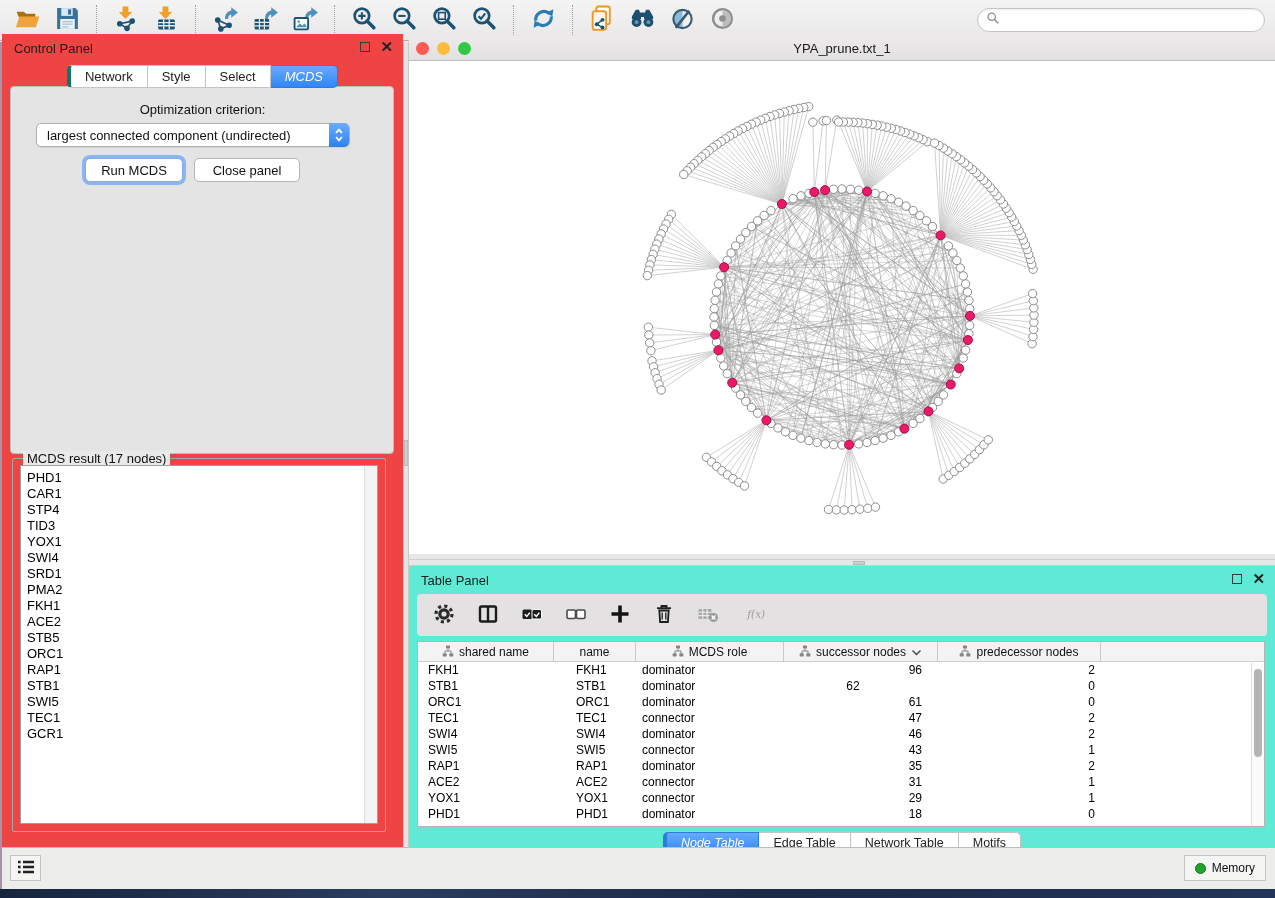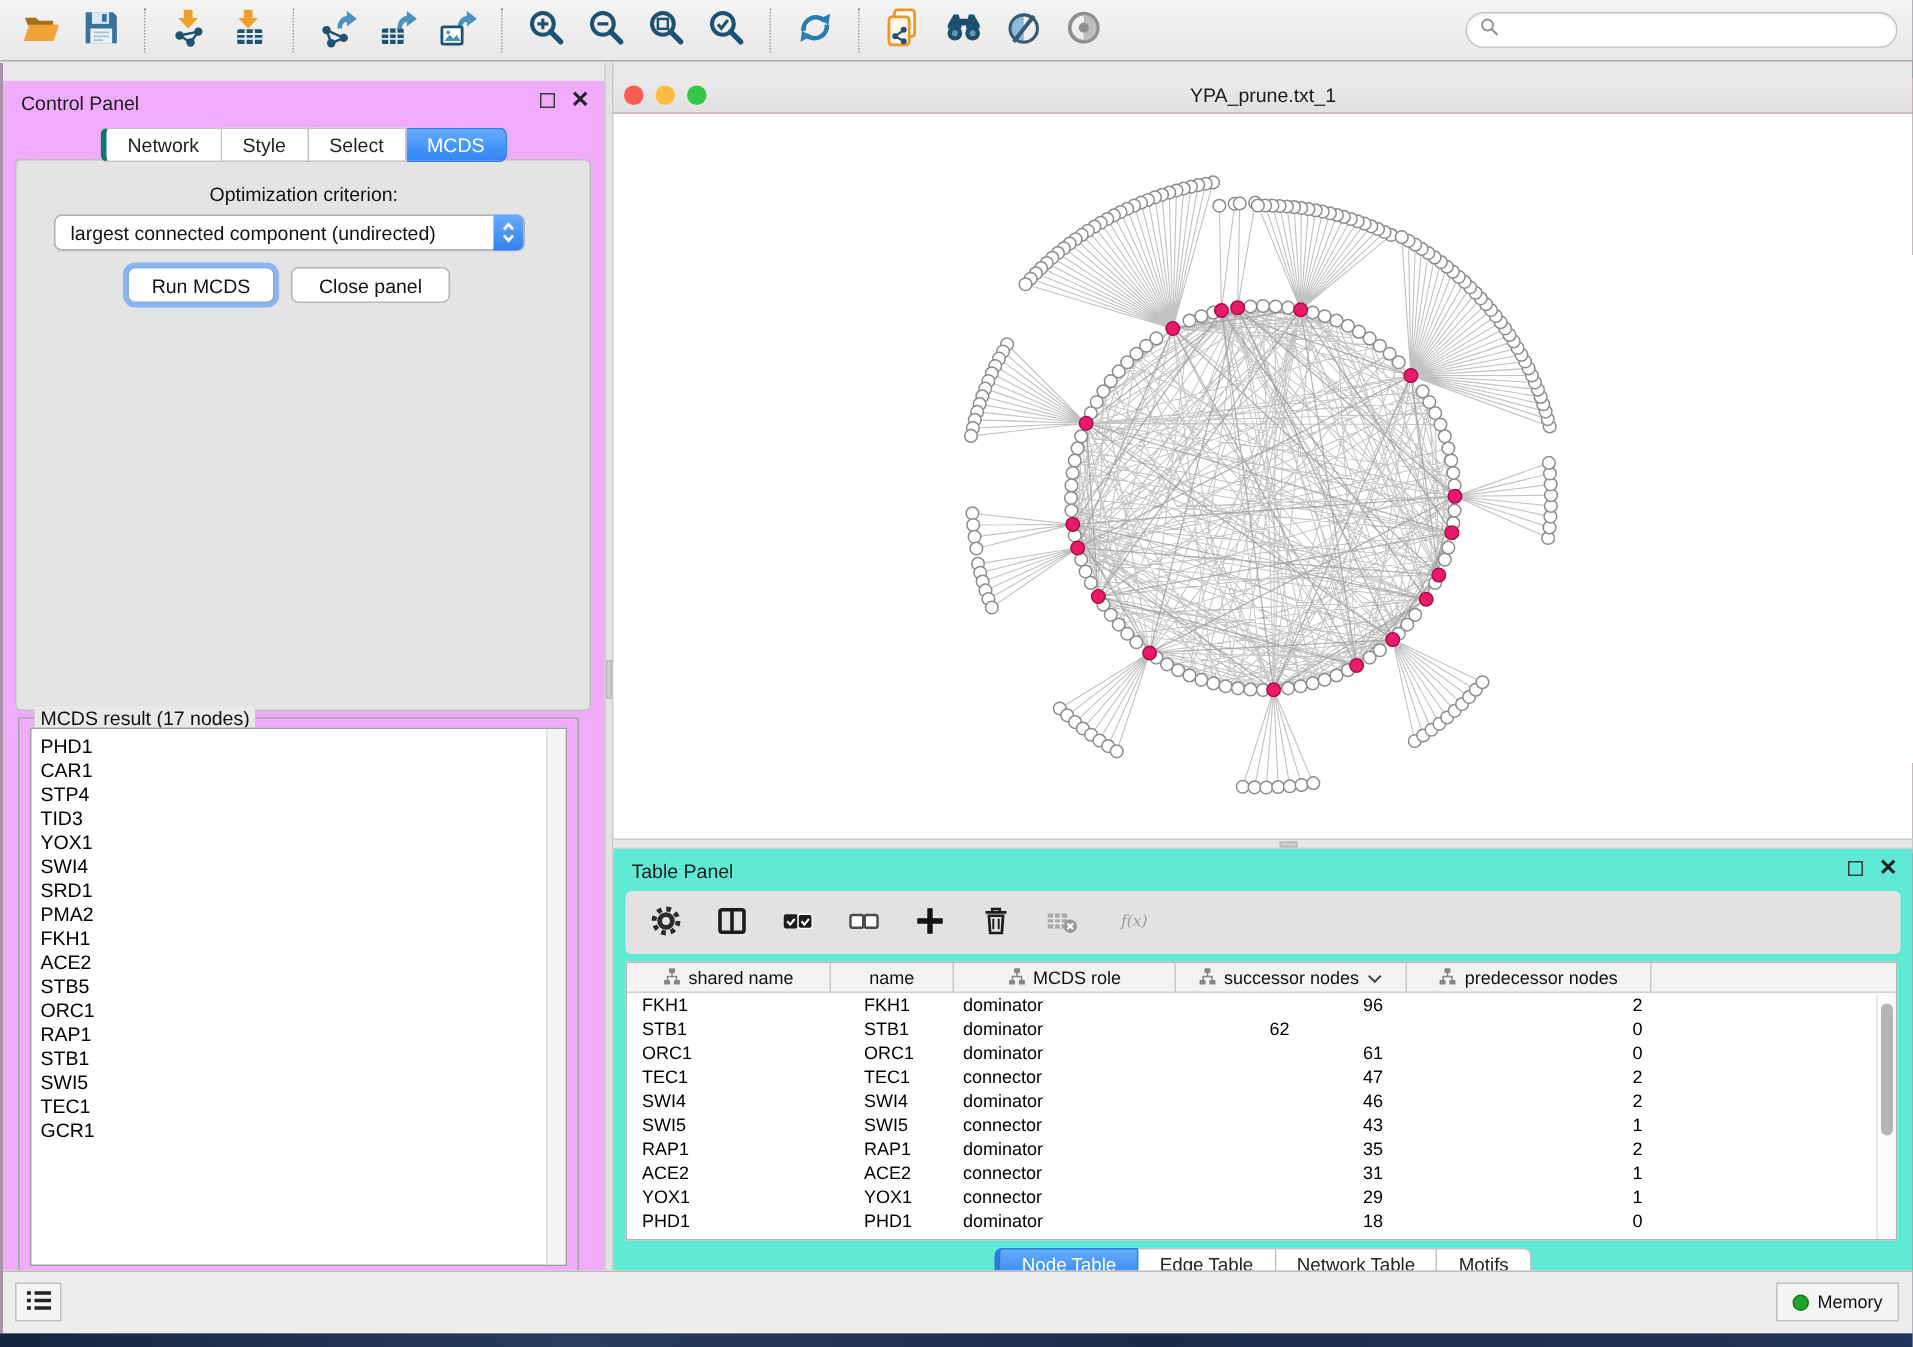--- a/index.html
+++ b/index.html
@@ -20,33 +20,33 @@
   .tbtn { width:34px; height:32px; border:none; background:transparent; display:flex;
       align-items:center; justify-content:center; cursor:default; }
   .tbtn svg { width:27px; height:27px; }
   #search-wrap { margin-left:auto; width:288px; height:24px; background:#fff;
       border:1px solid #c6c6c6; border-radius:12px; display:flex; align-items:center;
       padding:0 8px; box-shadow:inset 0 1px 2px rgba(0,0,0,.08); }
   #search-wrap svg { width:14px; height:14px; flex:none; }
   #search-input { border:none; outline:none; flex:1; font-size:12px; margin-left:5px; background:transparent; }
 
   
-  #control-panel { position:absolute; left:2px; top:54px; width:401px; bottom:42px;
-      background:#f0abfc; }
+  #control-panel { position:absolute; left:2px; top:34px; width:401px; bottom:42px;
+      background:#ef4444; }
   .panel-title { position:absolute; left:12px; top:7px; font-size:13px; color:#1c1c1c; }
   .panel-icons { position:absolute; right:10px; top:8px; display:flex; gap:10px; align-items:center; }
   .float-ic { width:10px; height:10px; border:1.6px solid #3a3a3a; display:inline-block; }
   .close-ic { font-size:15px; font-weight:bold; color:#222; line-height:10px; }
 
   #cp-tabs { position:absolute; left:0; right:0; top:31px; display:flex; justify-content:center; z-index:2; }
   .seg { height:23px; padding:0 14px; background:#fff; border:1px solid #c4c4c4; border-left:none;
       font-size:13px; color:#222; display:flex; align-items:center; }
   .seg:first-child { border-left:4px solid #0f766e; border-radius:5px 0 0 5px; }
   .seg:last-child { border-radius:0 5px 5px 0; }
-  .seg.sel { background:linear-gradient(#66abfb,#2f86f6); color:#fff; border-color:#2f7ae0; }
+  .seg.sel { background:linear-gradient(#66abfb,#2f86f6); color:#fff; border-color:#2f7ae0;font-style:italic; }
 
   #cp-content { position:absolute; left:8px; top:52px; width:384px; height:368px;
       background:#e4e4e4; border:1px solid #bdbdbd; border-radius:4px; }
   #criterion-label { position:absolute; left:0; right:0; top:68px; text-align:center; font-size:13px; color:#111; }
   #criterion-select { position:absolute; left:34px; top:89px; width:314px; height:24px; background:#fff;
       border:1px solid #b0b0b0; border-radius:5px; display:flex; align-items:center; font-size:13px;
       color:#111; padding-left:10px; box-shadow:0 1px 1px rgba(0,0,0,.08); }
   #criterion-stepper { margin-left:auto; width:20px; height:24px; border-radius:0 5px 5px 0;
       background:linear-gradient(#6aadfb,#3080ef); display:flex; align-items:center; justify-content:center; }
   .btn { position:absolute; top:124px; height:24px; background:#fff; border:1px solid #b4b4b4;
@@ -65,21 +65,21 @@
 
   
   #v-split { position:absolute; left:403px; top:42px; width:6px; bottom:42px; background:#e4e2e2;
       border-left:1px solid #c9c9c9; border-right:1px solid #c9c9c9; }
   #v-split .grip { position:absolute; top:398px; left:0; width:4px; height:26px; background:#d0cece; border:1px solid #bbb; }
   #h-split { position:absolute; left:409px; right:0; top:559px; height:7px; background:#e8e6e6;
       border-top:1px solid #cfcfcf; border-bottom:1px solid #cfcfcf; }
   #h-split .grip { position:absolute; left:444px; top:1px; width:12px; height:4px; background:#cfcdcd; border:1px solid #b9b9b9; }
 
   
-  #network-window { position:absolute; left:409px; top:52px; right:0; height:517px; background:#fca5a5; }
+  #network-window { position:absolute; left:409px; top:37px; right:0; height:517px; background:#c4b5fd; }
   #net-titlebar { height:24px; background:linear-gradient(#eceaea,#e2e0e0); border-bottom:1px solid #bcbcbc;
       display:flex; align-items:center; position:relative; }
   .lights { display:flex; gap:8px; margin-left:7px; }
   .light { width:13px; height:13px; border-radius:50%; }
   #net-title { position:absolute; left:0; right:0; text-align:center; font-size:13px; color:#1a1a1a; }
   #net-canvas { position:absolute; left:0; right:0; top:24px; bottom:0; background:#fff; }
   #graph-svg { width:100%; height:100%; }
 
   
   #table-panel { position:absolute; left:409px; top:566px; right:0; bottom:42px; background:#5eead4; }

